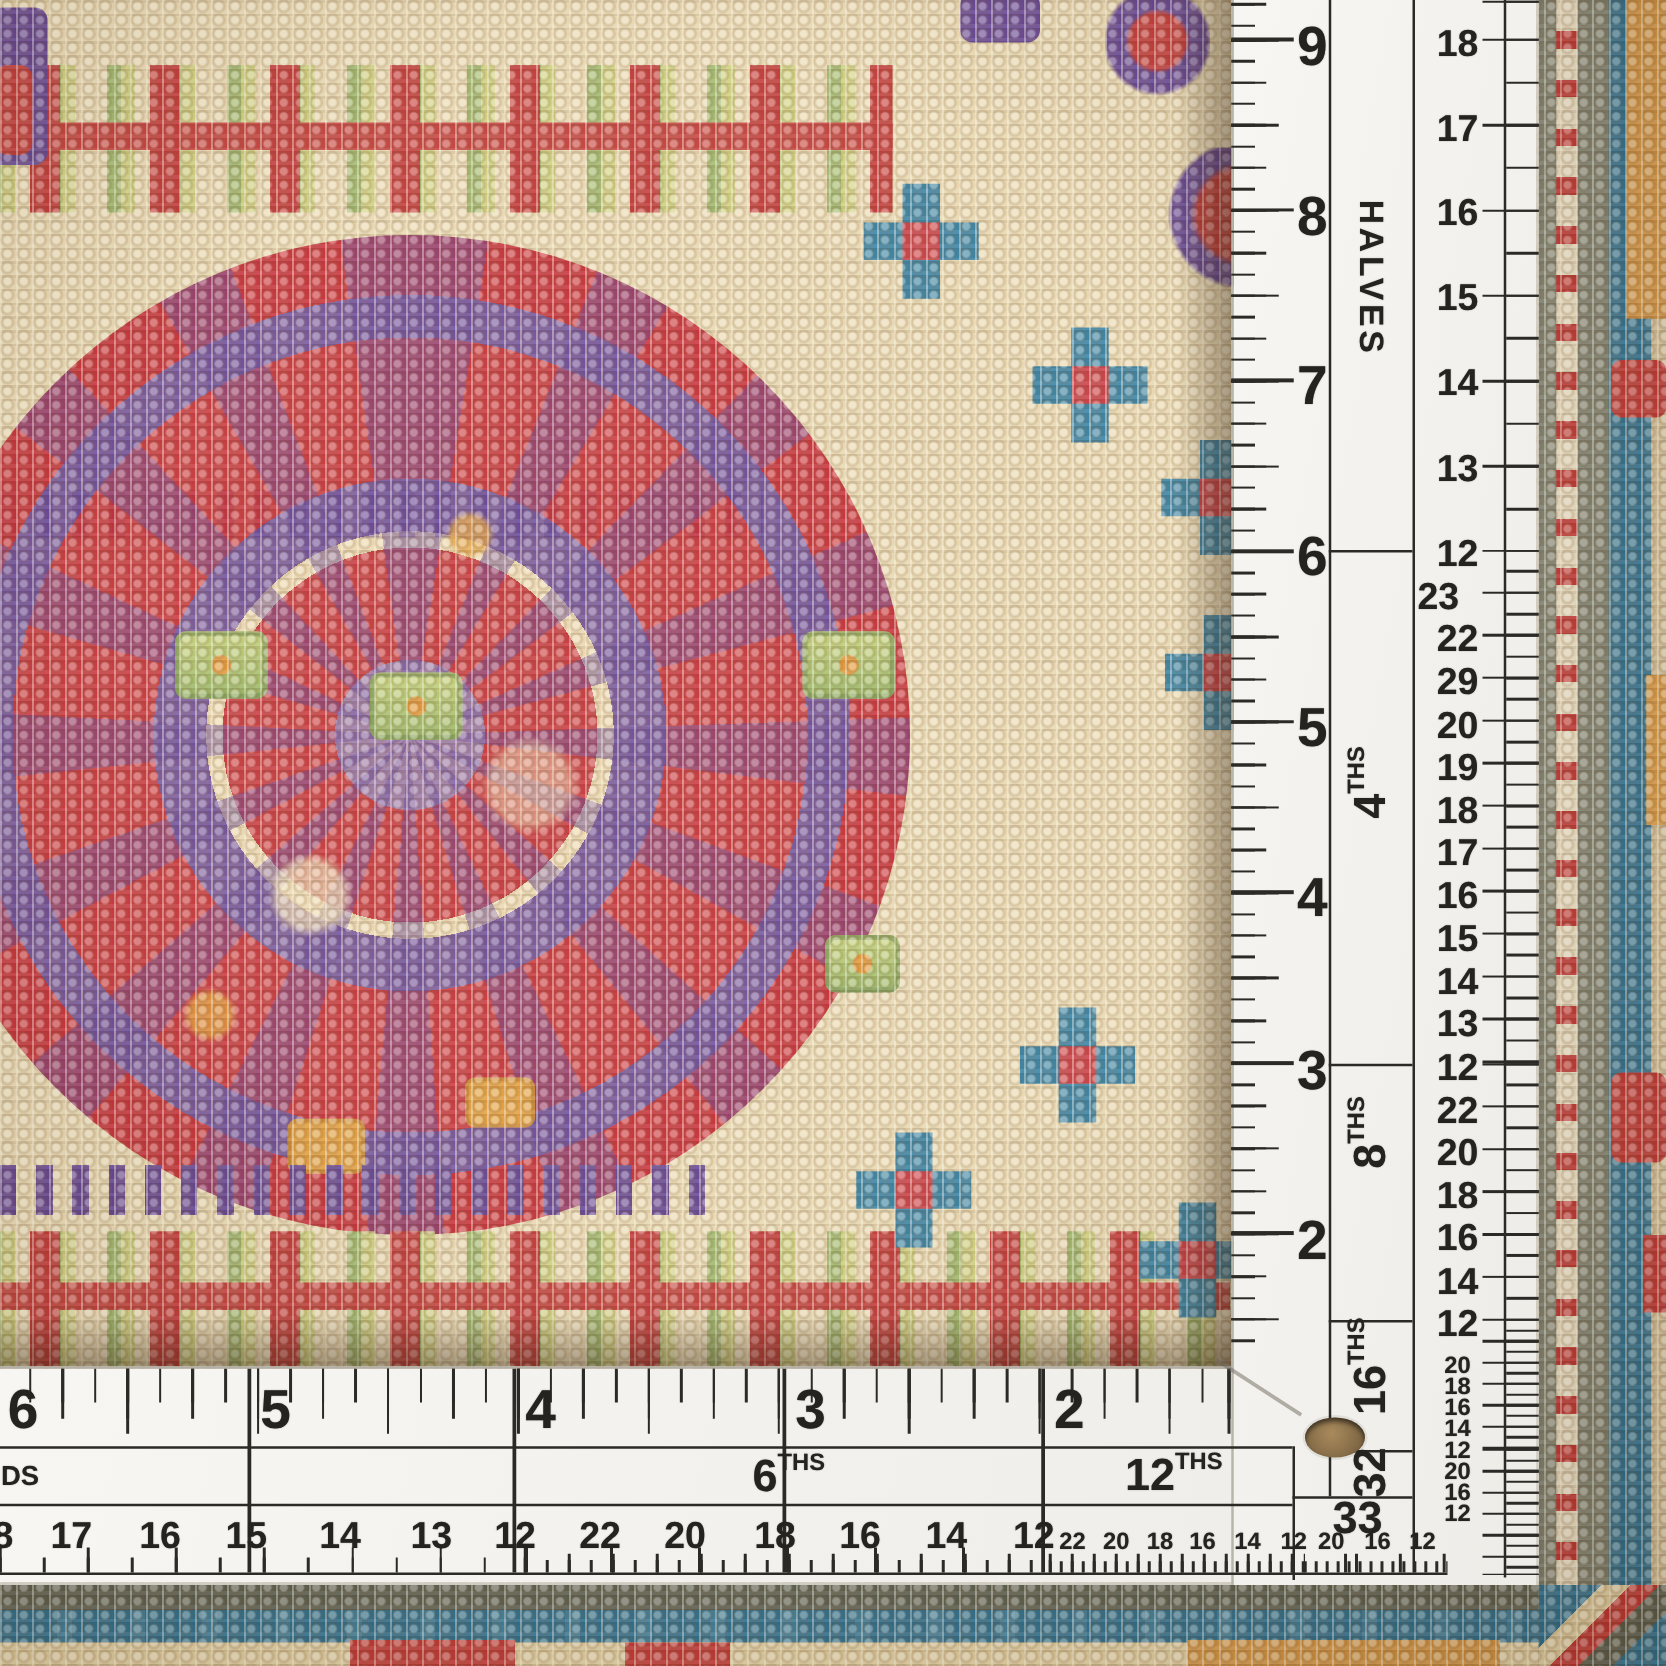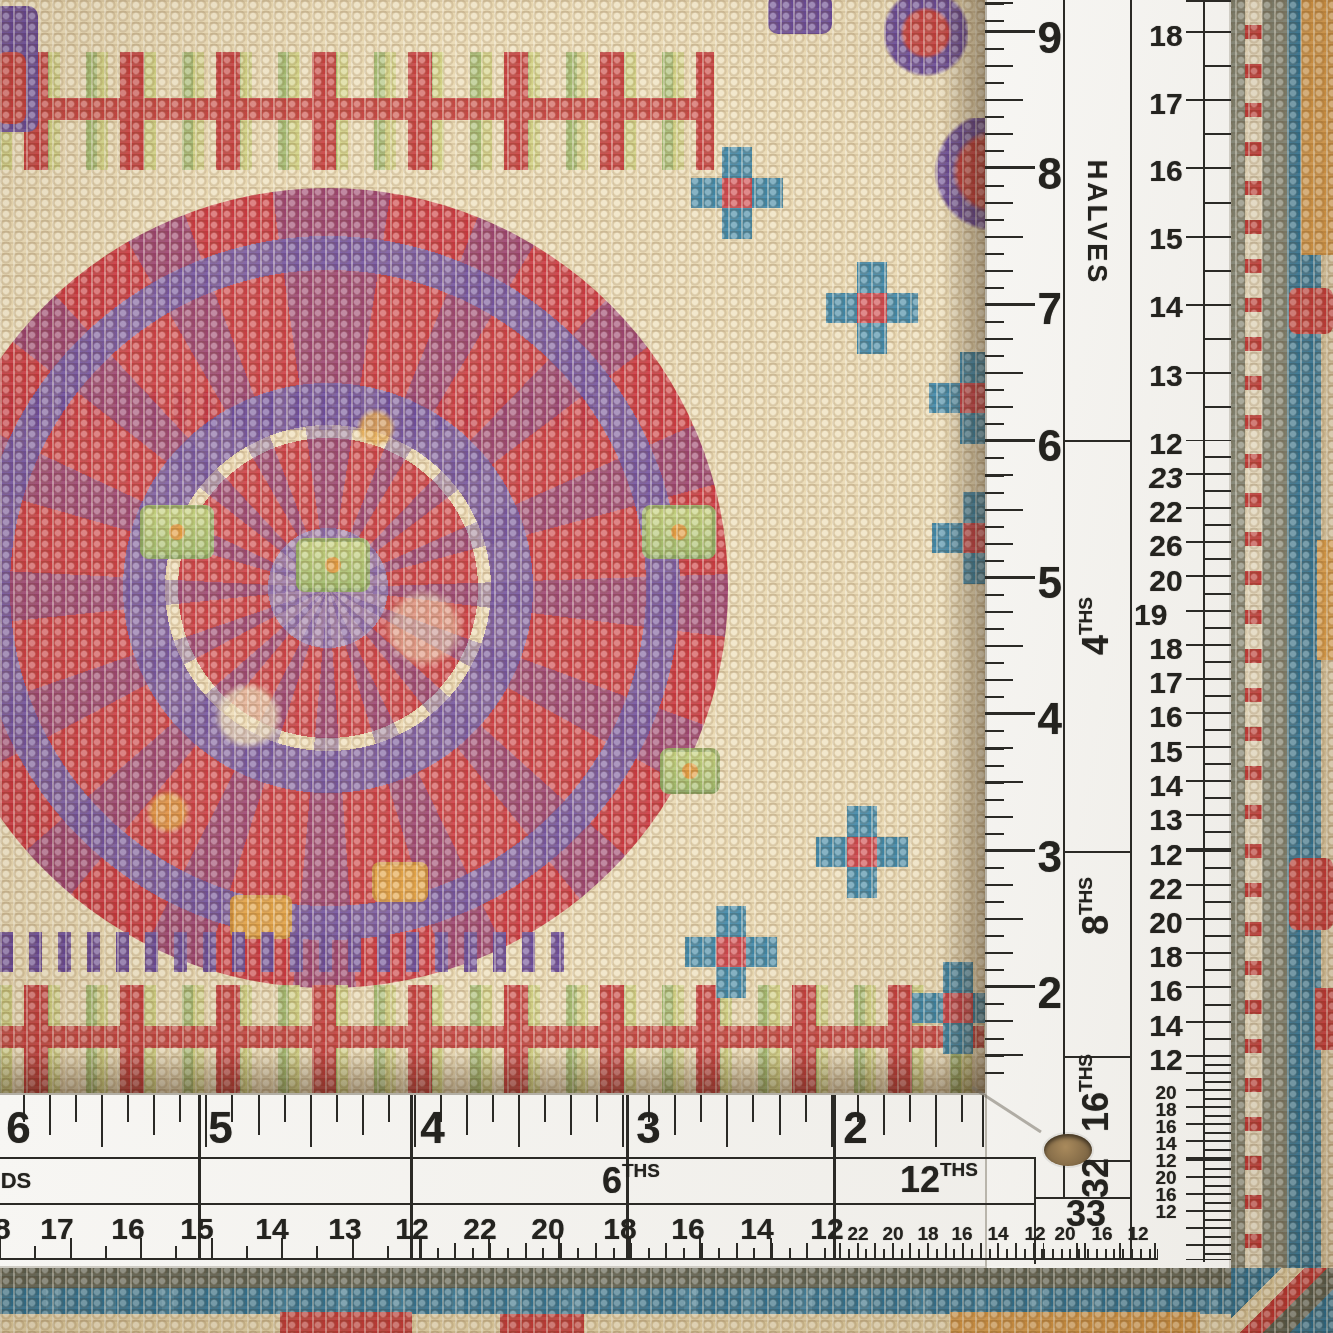--- a/index.html
+++ b/index.html
@@ -196,25 +196,25 @@
       <div class="num xl" style="left:985px;top:697px;width:76px;text-align:right;">4</div>
       <div class="num xl" style="left:985px;top:835px;width:76px;text-align:right;">3</div>
       <div class="num xl" style="left:985px;top:971px;width:76px;text-align:right;">2</div>
       <div class="num md" style="left:1134px;top:21px;width:64px;text-align:center;">18</div>
       <div class="num md" style="left:1134px;top:89px;width:64px;text-align:center;">17</div>
       <div class="num md" style="left:1134px;top:156px;width:64px;text-align:center;">16</div>
       <div class="num md" style="left:1134px;top:224px;width:64px;text-align:center;">15</div>
       <div class="num md" style="left:1134px;top:292px;width:64px;text-align:center;">14</div>
       <div class="num md" style="left:1134px;top:361px;width:64px;text-align:center;">13</div>
       <div class="num md" style="left:1134px;top:429px;width:64px;text-align:center;">12</div>
-      <div class="num md" style="left:1134px;top:463px;width:64px;text-align:center;font-style:italic;">23</div>
+      <div class="num md" style="left:1134px;top:463px;width:64px;text-align:left;">23</div>
       <div class="num md" style="left:1134px;top:497px;width:64px;text-align:center;">22</div>
-      <div class="num md" style="left:1134px;top:531px;width:64px;text-align:center;">26</div>
+      <div class="num md" style="left:1134px;top:531px;width:64px;text-align:center;">29</div>
       <div class="num md" style="left:1134px;top:566px;width:64px;text-align:center;">20</div>
-      <div class="num md" style="left:1134px;top:600px;width:64px;">19</div>
+      <div class="num md" style="left:1134px;top:600px;width:64px;text-align:center;">19</div>
       <div class="num md" style="left:1134px;top:634px;width:64px;text-align:center;">18</div>
       <div class="num md" style="left:1134px;top:668px;width:64px;text-align:center;">17</div>
       <div class="num md" style="left:1134px;top:702px;width:64px;text-align:center;">16</div>
       <div class="num md" style="left:1134px;top:737px;width:64px;text-align:center;">15</div>
       <div class="num md" style="left:1134px;top:771px;width:64px;text-align:center;">14</div>
       <div class="num md" style="left:1134px;top:805px;width:64px;text-align:center;">13</div>
       <div class="num md" style="left:1134px;top:840px;width:64px;text-align:center;">12</div>
       <div class="num md" style="left:1134px;top:874px;width:64px;text-align:center;">22</div>
       <div class="num md" style="left:1134px;top:908px;width:64px;text-align:center;">20</div>
       <div class="num md" style="left:1134px;top:942px;width:64px;text-align:center;">18</div>

